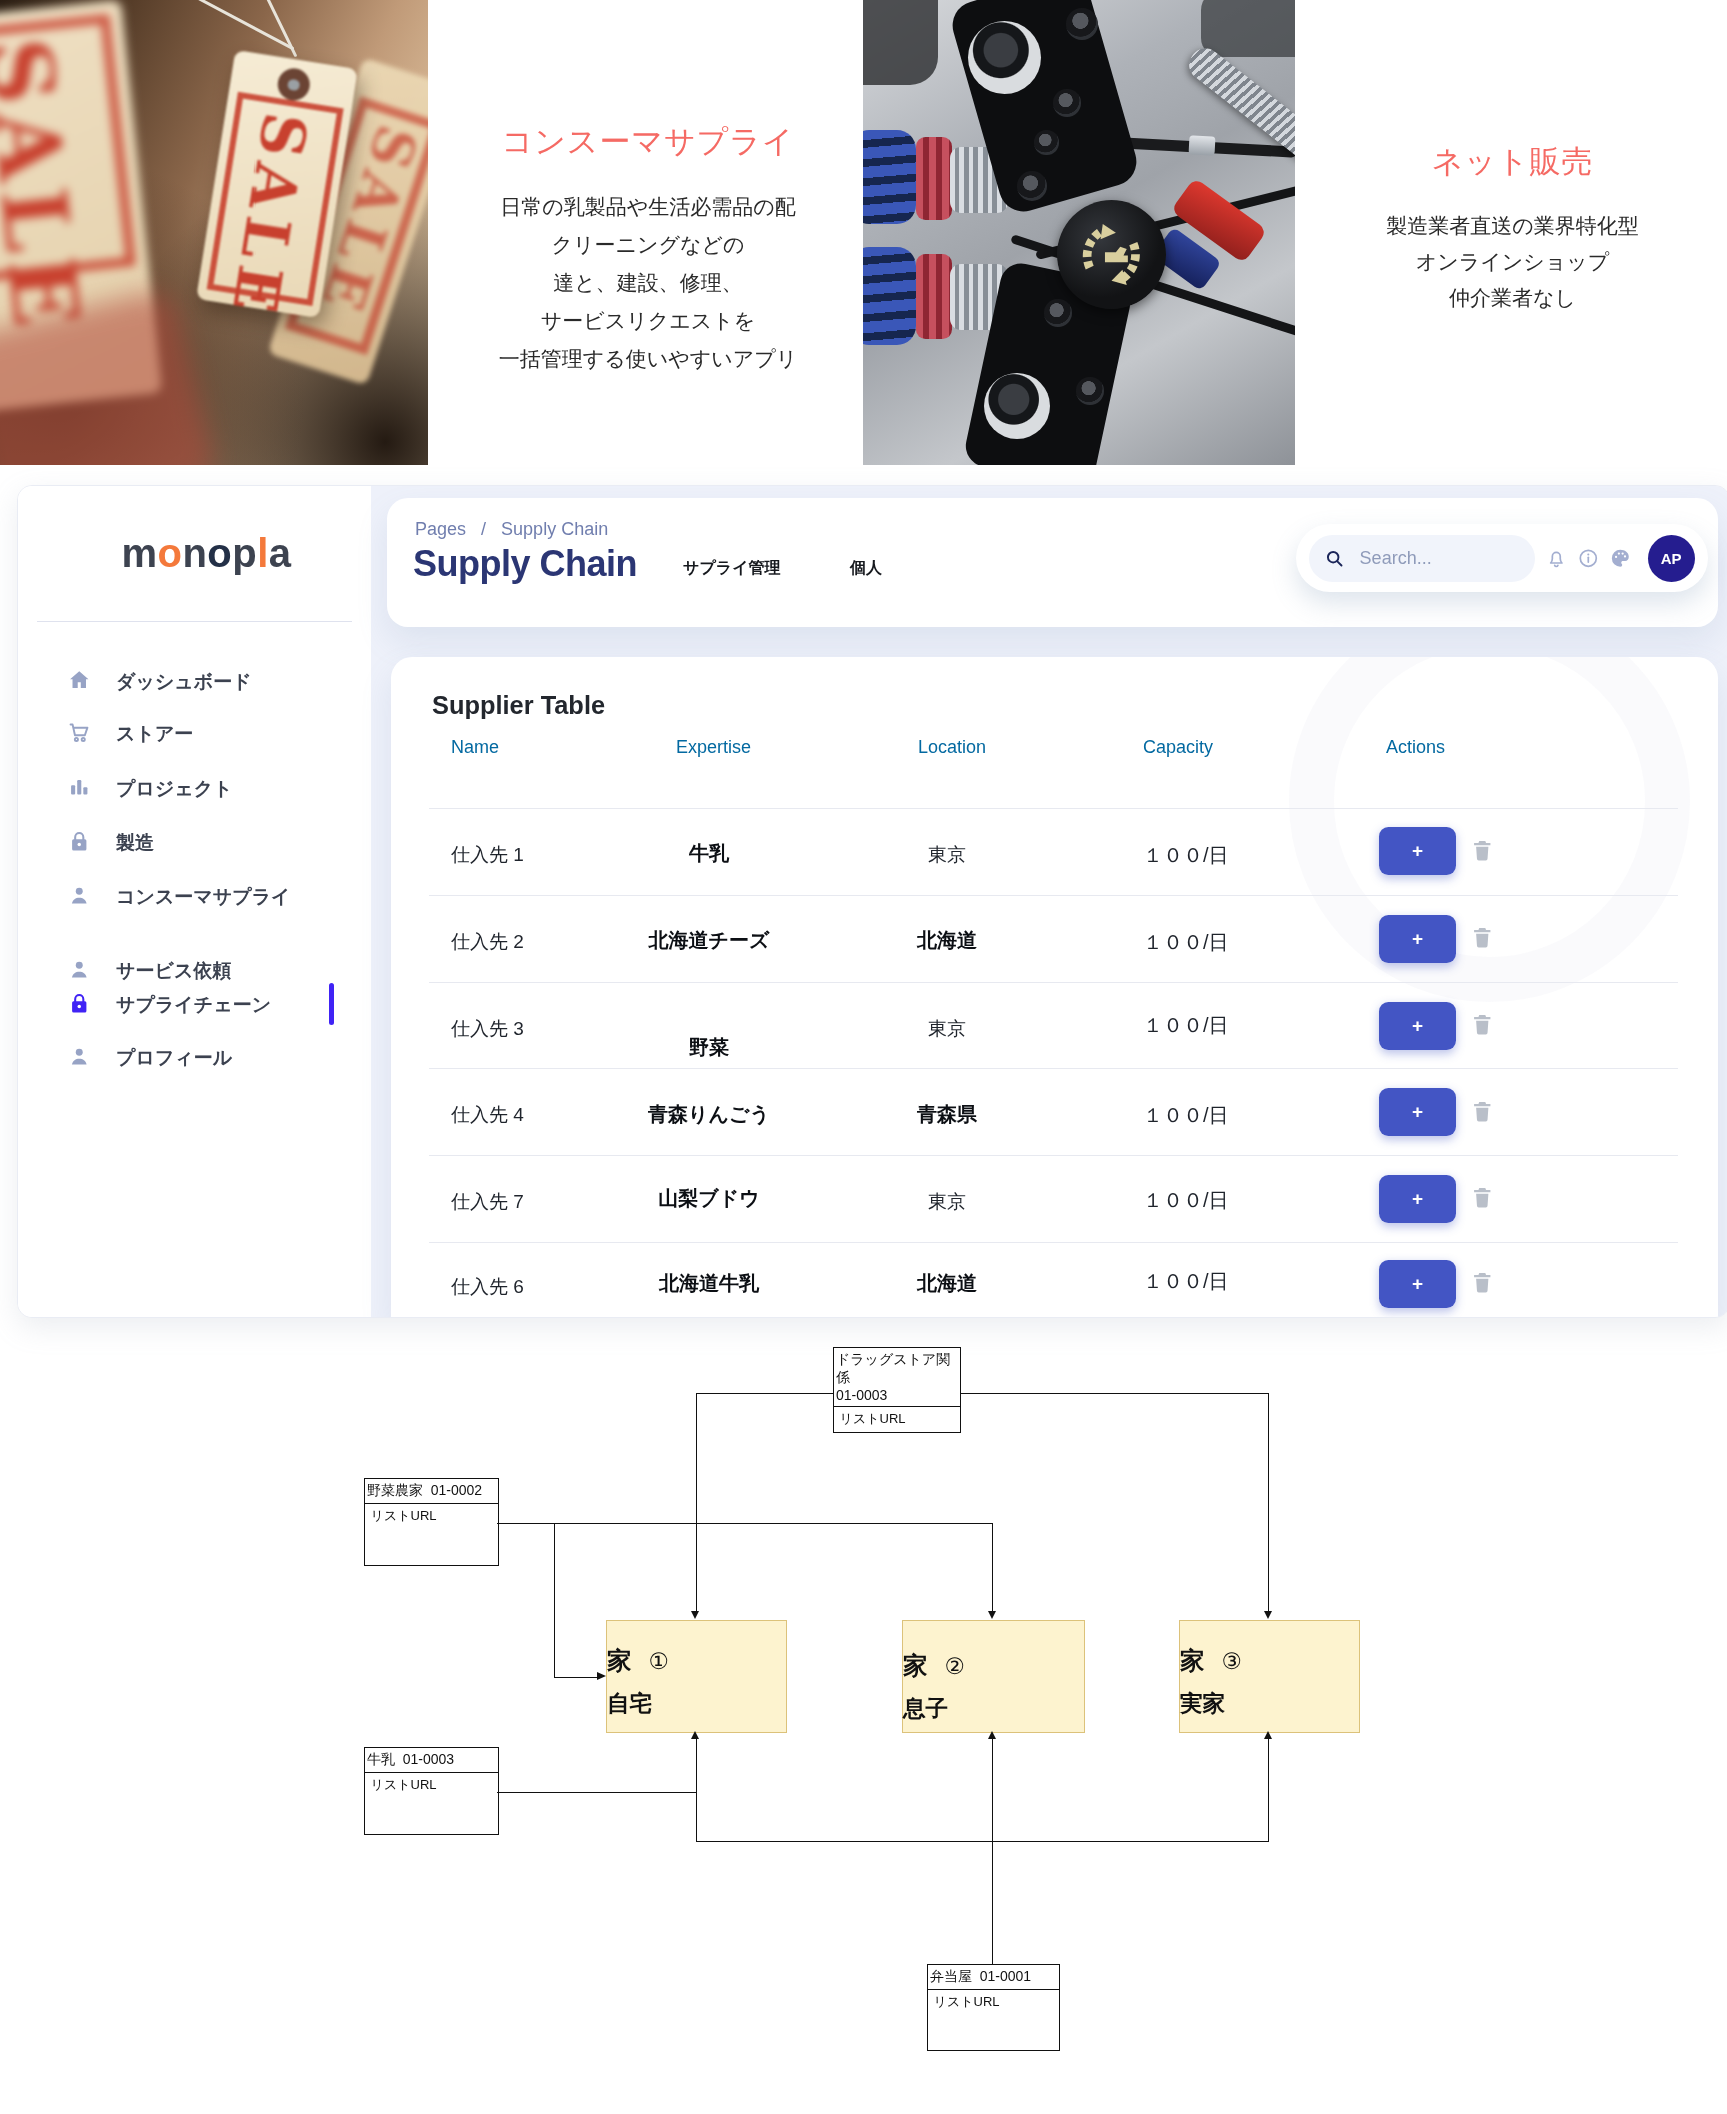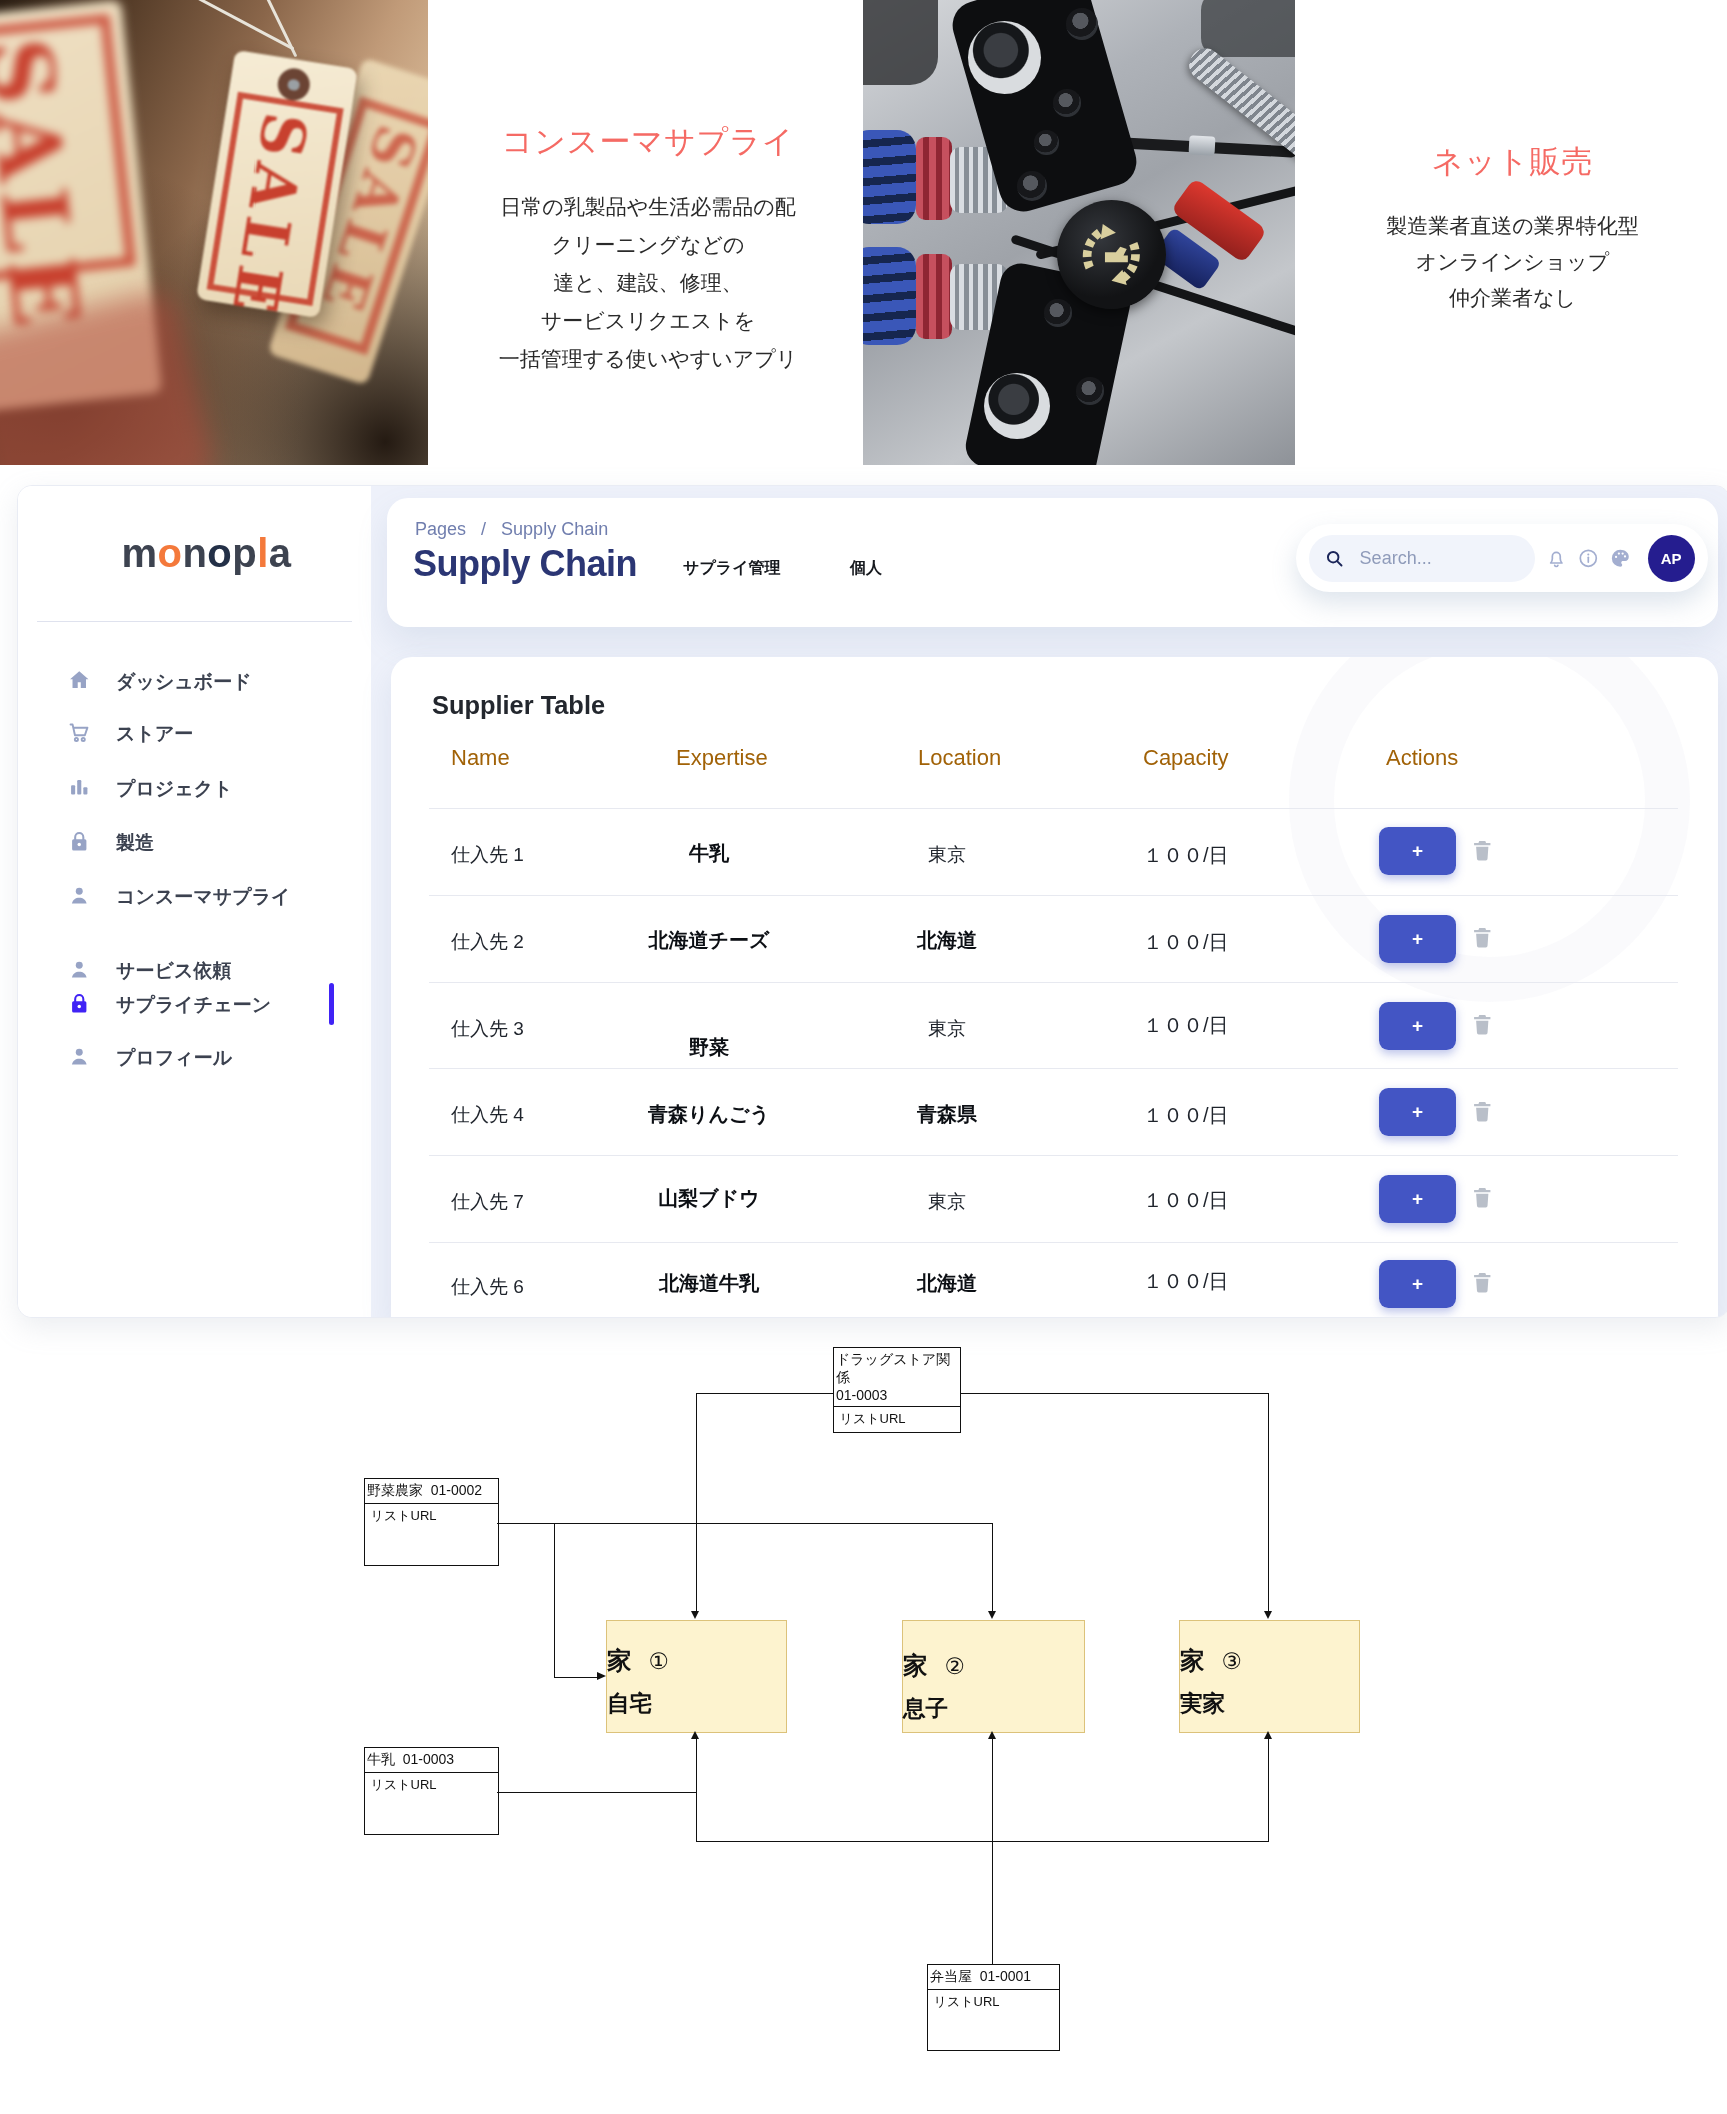--- a/index.html
+++ b/index.html
@@ -77,21 +77,21 @@
   .search-pill input::placeholder{color:#8f9bba;}
   .hicon{position:absolute;top:22.6px;width:22.6px;height:22.6px;cursor:pointer;}
   .avatar{position:absolute;left:352px;top:10.4px;width:47px;height:47px;border-radius:50%;background:#251d8f;
      color:#fff;font-size:15px;font-weight:bold;display:flex;align-items:center;justify-content:center;cursor:pointer;}
 
   .supplier-card{position:absolute;left:373px;top:171px;width:1327px;height:660px;background:#fff;
      border-radius:21px 21px 0 0;box-shadow:0 15px 32px rgba(112,144,176,.14);overflow:hidden;}
   .watermark{position:absolute;right:28px;top:-56px;width:311px;height:311px;border-radius:50%;
      border:45px solid rgba(150,165,200,.05);}
   .card-title{position:absolute;left:41px;top:34px;font-size:25.4px;font-weight:600;color:#23272e;}
-  .thead span{position:absolute;top:88px;font-size:22px;color:#a16207;}
+  .thead span{position:absolute;top:80px;font-size:18px;color:#0369a1;}
   .sep{position:absolute;left:38px;width:1249px;height:0.9px;background:#e7e9f0;}
   .cell{position:absolute;font-size:19px;color:#1f242c;}
   .cell.ctr{width:188px;text-align:center;}
   .cell.b{font-weight:bold;color:#0c0f14;font-size:20px;}
   .plus-btn{position:absolute;left:988px;width:77px;height:48px;border-radius:9.4px;background:#4355c4;
      color:#fff;font-size:19px;font-weight:bold;display:flex;align-items:center;justify-content:center;
      box-shadow:0 3.8px 9.4px rgba(67,85,196,.35);cursor:pointer;}
   .trash{position:absolute;left:1079px;width:24.5px;height:28px;cursor:pointer;color:#b9bfc9;}
 
   

